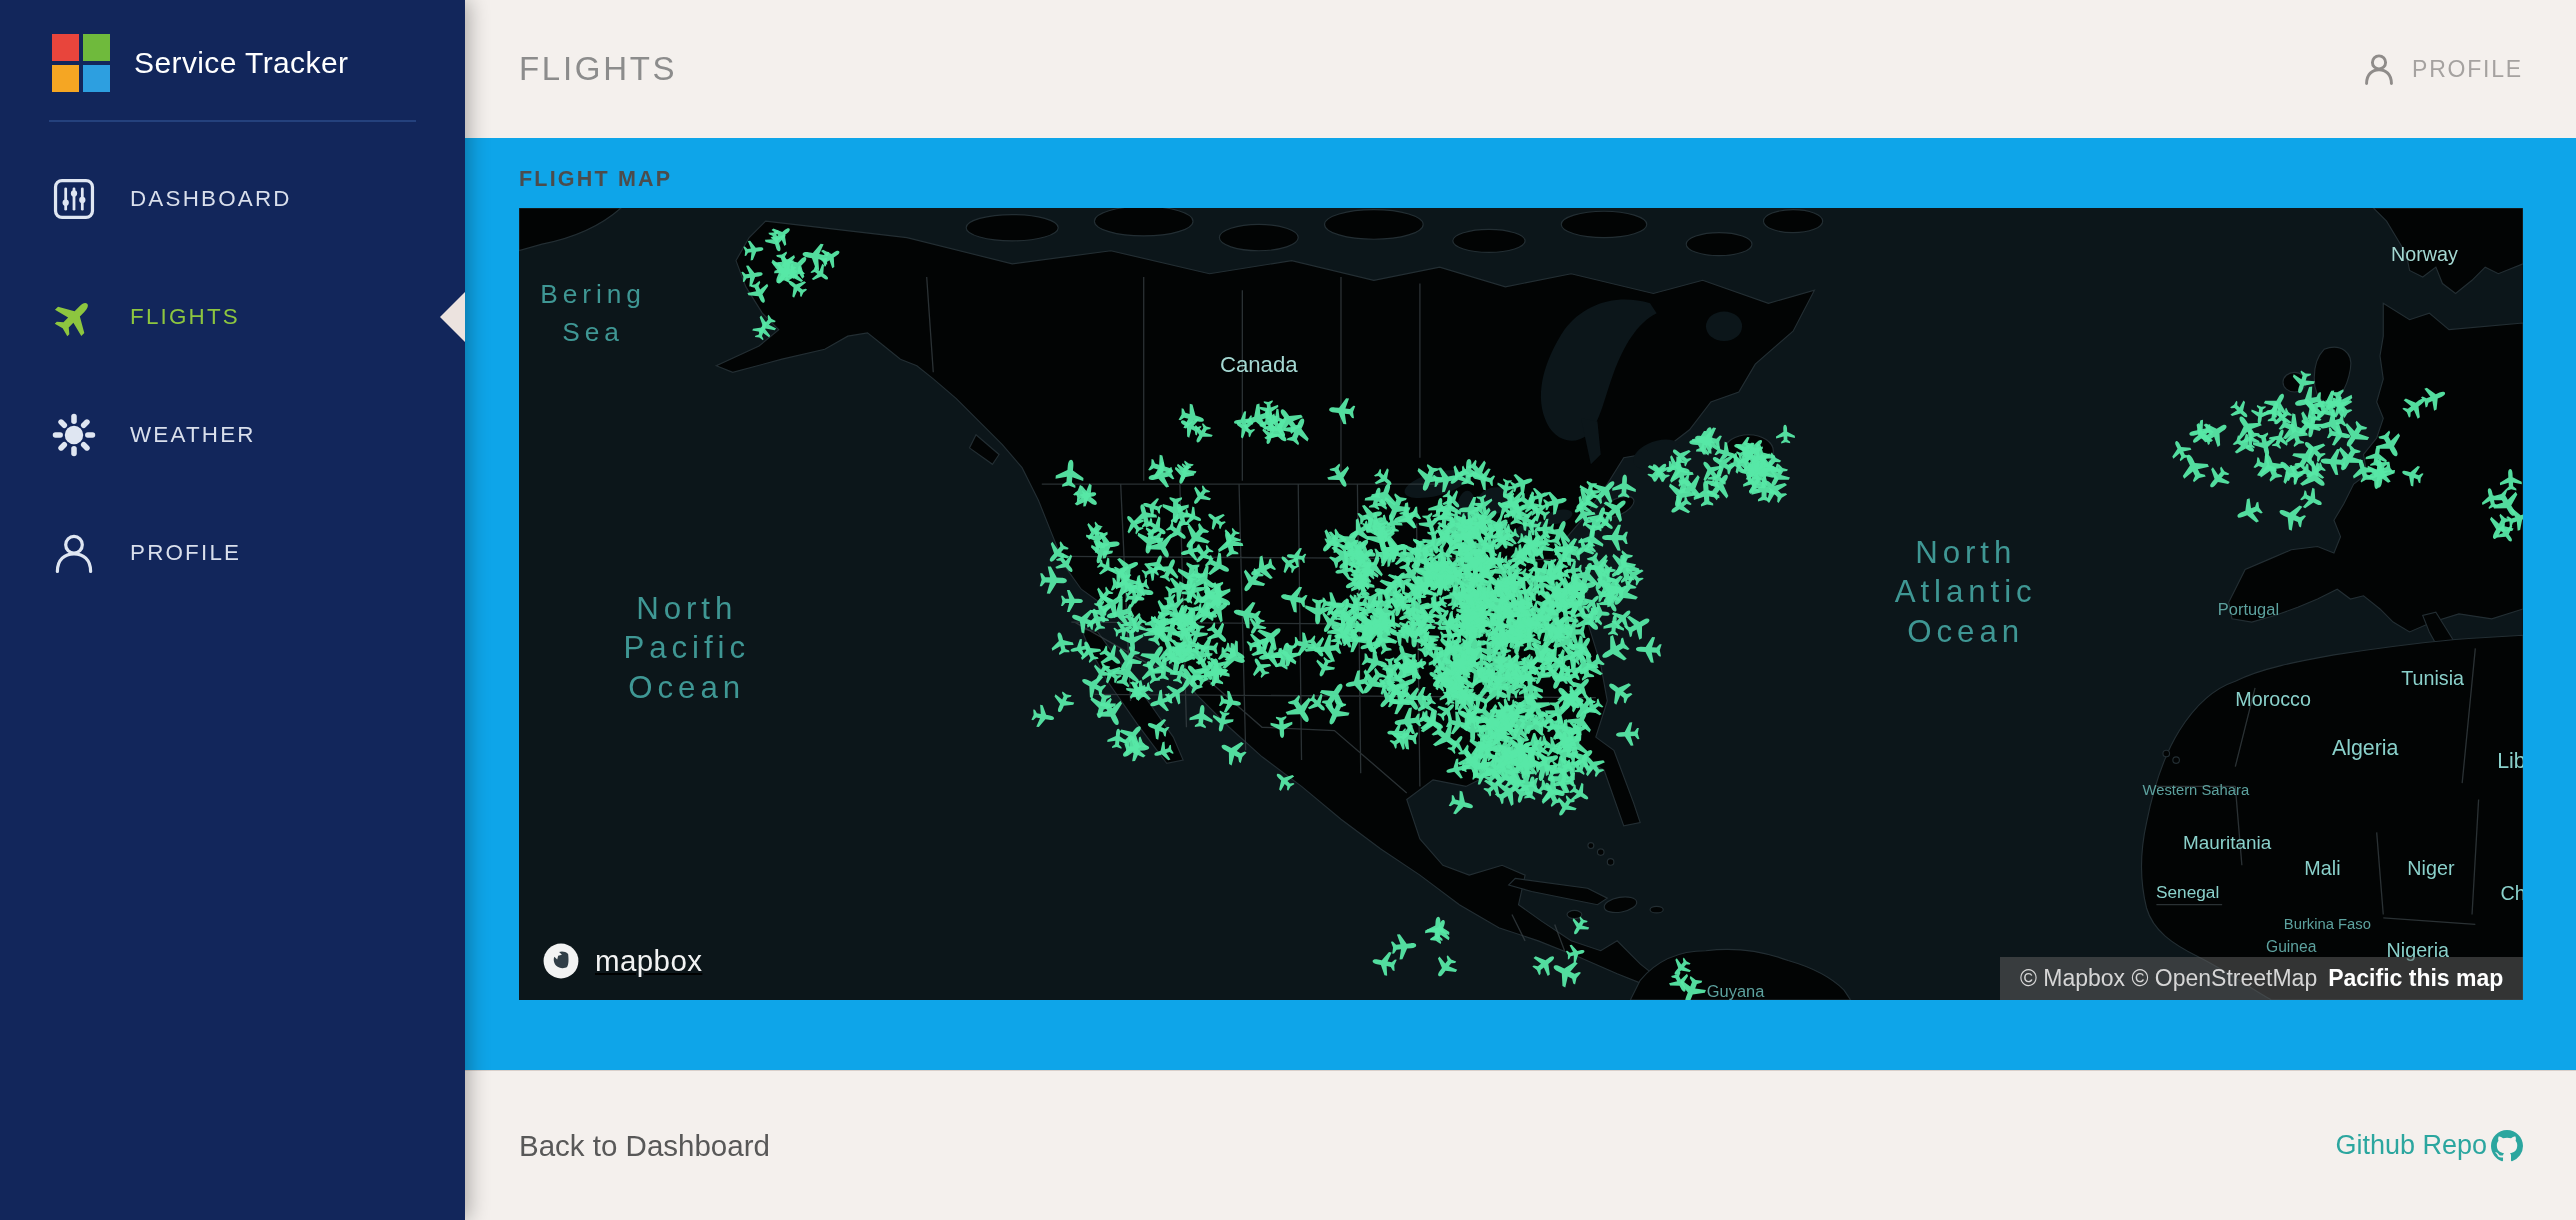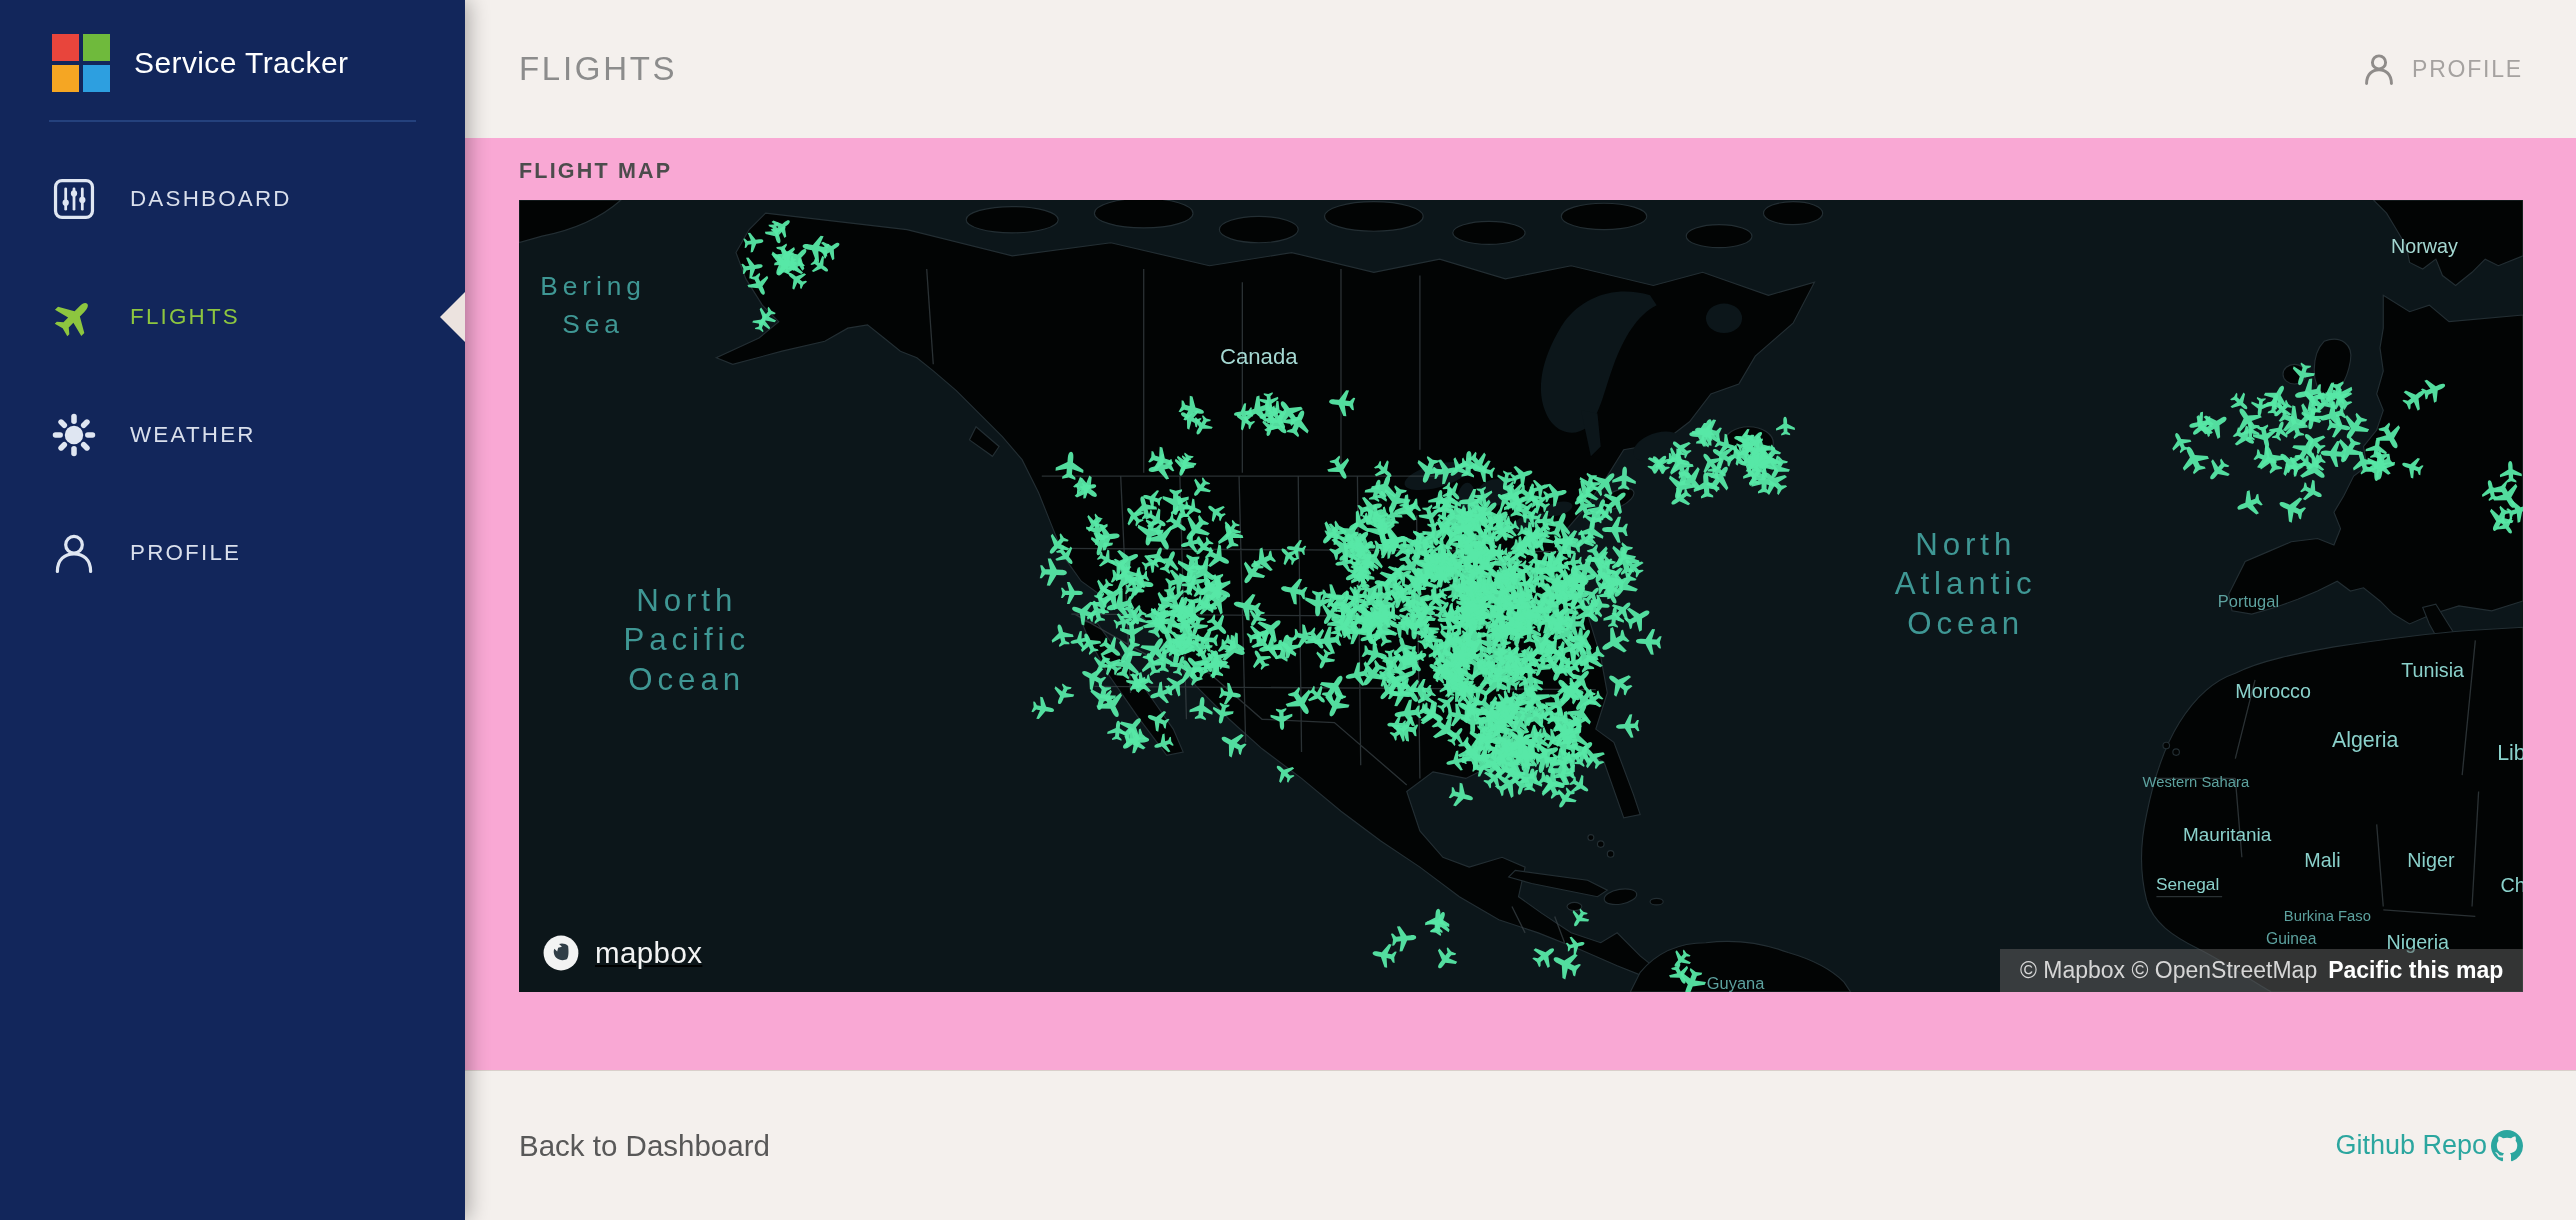--- a/index.html
+++ b/index.html
@@ -46,21 +46,21 @@
   .main { flex:1; display:flex; flex-direction:column; height:100%; }
   .header {
     height:138px; min-height:138px; background:#f4f0ed;
     display:flex; align-items:center; justify-content:space-between;
     padding:0 54px;
   }
   .header-title { font-size:33px; color:#8c8c8c; letter-spacing:2.7px; font-weight:400; }
   .header-profile { display:flex; align-items:center; gap:14.3px; cursor:pointer; }
   .header-profile-label { font-size:23px; letter-spacing:1.8px; color:#a5a2a0; font-weight:400; }
 
-  .content { flex:1; background:#f9a8d4; padding:21px 54px 0 54px; }
+  .content { flex:1; background:#0ea5e9; padding:29px 54px 0 54px; }
   .section-label {
     font-size:21.5px; letter-spacing:2.2px; color:#4c4c4c;
     font-weight:600; margin-bottom:16px;
   }
 
   
   .map-wrap {
     position:relative; width:2004px; height:792px;
     background:#0c161a; overflow:hidden; cursor:grab;
   }

